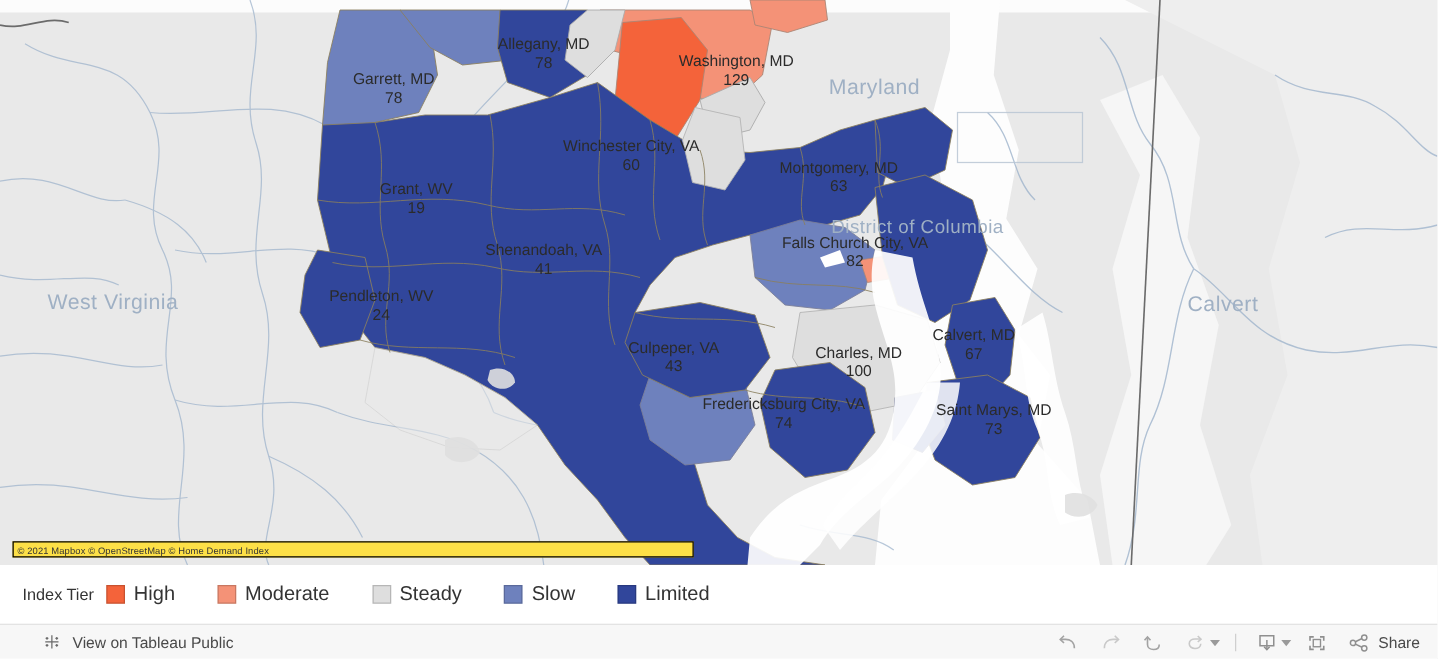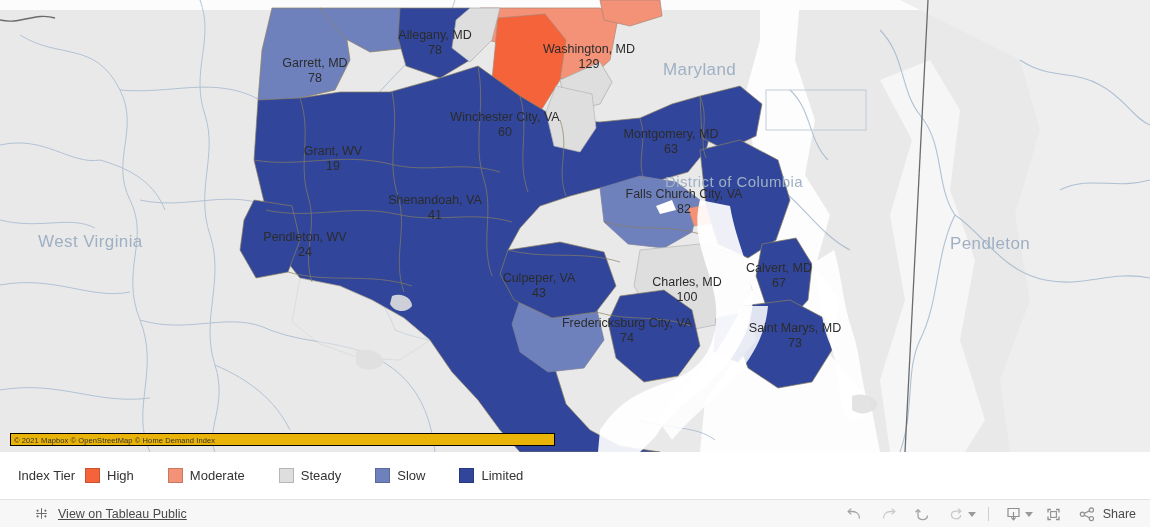--- a/index.html
+++ b/index.html
@@ -35,21 +35,21 @@
     color:#9fb0c4;
     white-space:nowrap;
     pointer-events:none;
     font-size:17px;
     letter-spacing:.4px;
   }
   .state-label.two { line-height:19px; text-align:center; }
 
   .attribution {
     position:absolute; left:10px; bottom:6px;
-    background:#eab308;
+    background:#fde047;
     border:1px solid #000;
     font-size:7.5px;
     color:#333;
     padding:1px 4px 1px 3px;
     width:545px;
     height:13px;
     line-height:11px;
     letter-spacing:.1px;
     white-space:nowrap;
     font-family:"Liberation Sans", sans-serif;
@@ -70,32 +70,32 @@
     font-size:13px; color:#333; margin-right:10px; white-space:nowrap;
   }
   .legend-item {
     display:flex; align-items:center; margin-right:34px; white-space:nowrap;
   }
   .legend-item:last-child { margin-right:0; }
   .swatch {
     width:15px; height:15px; margin-right:7px; border:1px solid rgba(0,0,0,.18);
     flex:0 0 auto;
   }
-  .legend-label { font-size:13px; color:#333; }
+  .legend-label { font-size:16px; color:#333; }
 
   
   .toolbar {
     position:absolute; left:0; top:499px; width:1150px; height:28px;
     background:#f7f7f7; border-top:1px solid #e3e3e3;
     display:flex; align-items:center;
   }
   .tab-public {
     display:flex; align-items:center; padding-left:34px; cursor:pointer;
   }
-  .tab-public-label { font-size:12.5px; color:#4a4a4a; margin-left:9px;text-decoration:underline; }
+  .tab-public-label { font-size:12.5px; color:#4a4a4a; margin-left:9px; }
   .toolbar-right {
     position:absolute; right:14px; top:0; height:28px;
     display:flex; align-items:center; gap:0px;
   }
   .tb-btn {
     width:34px; height:28px; display:flex; align-items:center; justify-content:center;
     cursor:pointer;
   }
   .tb-caret {
     width:0;height:0;border-left:4px solid transparent;border-right:4px solid transparent;
@@ -251,21 +251,21 @@
   <div class="state-label two" style="left:38px; top:232px; width:72px;">
     <span>West Virginia</span>
   </div>
   <div class="state-label" style="left:663px; top:60px;">
     <span>Maryland</span>
   </div>
   <div class="state-label two" style="left:665px; top:172px; width:110px; font-size:15px;">
     <span>District of Columbia</span>
   </div>
   <div class="state-label" style="left:950px; top:234px;">
-    <span>Pendleton</span>
+    <span>Calvert</span>
   </div>
 
   <div class="map-label" style="left:315px; top:56px; transform:translateX(-50%);">
     <span>Garrett, MD</span>
     <span class="val">78</span>
   </div>
   <div class="map-label" style="left:435px; top:28px; transform:translateX(-50%);">
     <span>Allegany, MD</span>
     <span class="val">78</span>
   </div>

